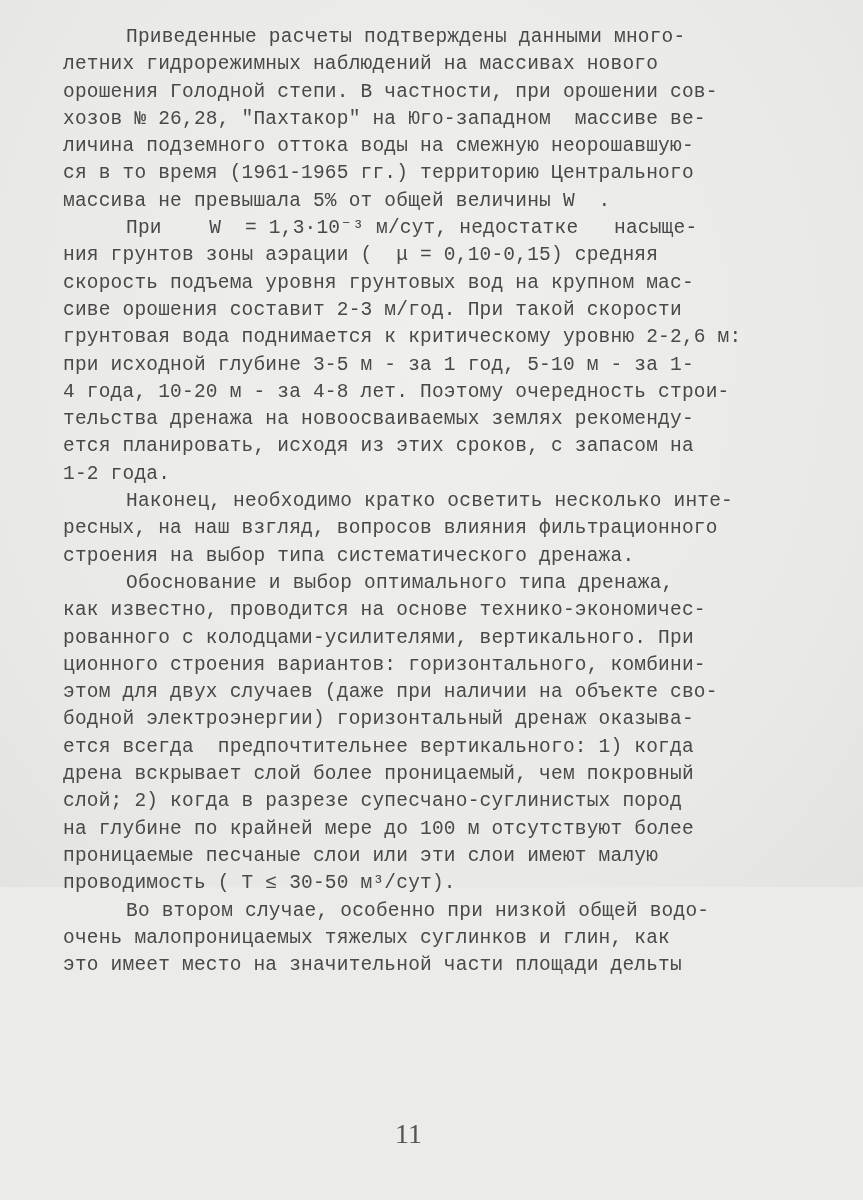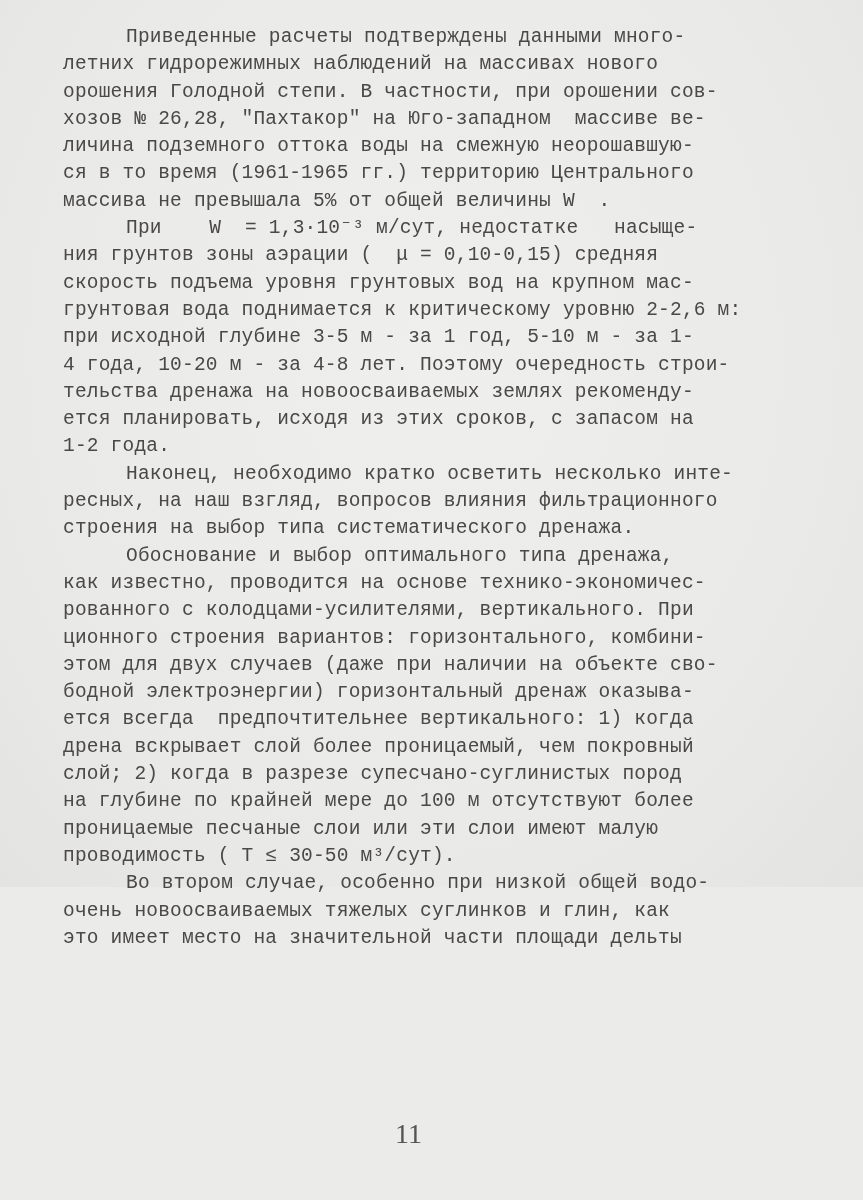--- a/index.html
+++ b/index.html
@@ -61,20 +61,21 @@
       <span class="line">хозов № 26,28, "Пахтакор" на Юго-западном  массиве ве-</span>
       <span class="line">личина подземного оттока воды на смежную неорошавшую-</span>
       <span class="line">ся в то время (1961-1965 гг.) территорию Центрального</span>
       <span class="line">массива не превышала 5% от общей величины W  .</span>
     </div>
 
     <div>
       <span class="line indent">При    W  = 1,3·10⁻³ м/сут, недостатке   насыще-</span>
       <span class="line">ния грунтов зоны аэрации (  μ = 0,10-0,15) средняя</span>
       <span class="line">скорость подъема уровня грунтовых вод на крупном мас-</span>
+      <span class="line">сиве орошения составит 2-3 м/год. При такой скорости</span>
       <span class="line">грунтовая вода поднимается к критическому уровню 2-2,6 м:</span>
       <span class="line">при исходной глубине 3-5 м - за 1 год, 5-10 м - за 1-</span>
       <span class="line">4 года, 10-20 м - за 4-8 лет. Поэтому очередность строи-</span>
       <span class="line">тельства дренажа на новоосваиваемых землях рекоменду-</span>
       <span class="line">ется планировать, исходя из этих сроков, с запасом на</span>
       <span class="line">1-2 года.</span>
     </div>
 
     <div>
       <span class="line indent">Наконец, необходимо кратко осветить несколько инте-</span>
@@ -92,20 +93,20 @@
       <span class="line">ется всегда  предпочтительнее вертикального: 1) когда</span>
       <span class="line">дрена вскрывает слой более проницаемый, чем покровный</span>
       <span class="line">слой; 2) когда в разрезе супесчано-суглинистых пород</span>
       <span class="line">на глубине по крайней мере до 100 м отсутствуют более</span>
       <span class="line">проницаемые песчаные слои или эти слои имеют малую</span>
       <span class="line">проводимость ( T ≤ 30-50 м³/сут).</span>
     </div>
 
     <div>
       <span class="line indent">Во втором случае, особенно при низкой общей водо-</span>
-      <span class="line">очень новоосваиваемых тяжелых суглинков и глин, как</span>
+      <span class="line">очень малопроницаемых тяжелых суглинков и глин, как</span>
       <span class="line">это имеет место на значительной части площади дельты</span>
     </div>
 
   </div>
 
   <div class="page-number">11</div>
 </div>
 
 </body></html>

